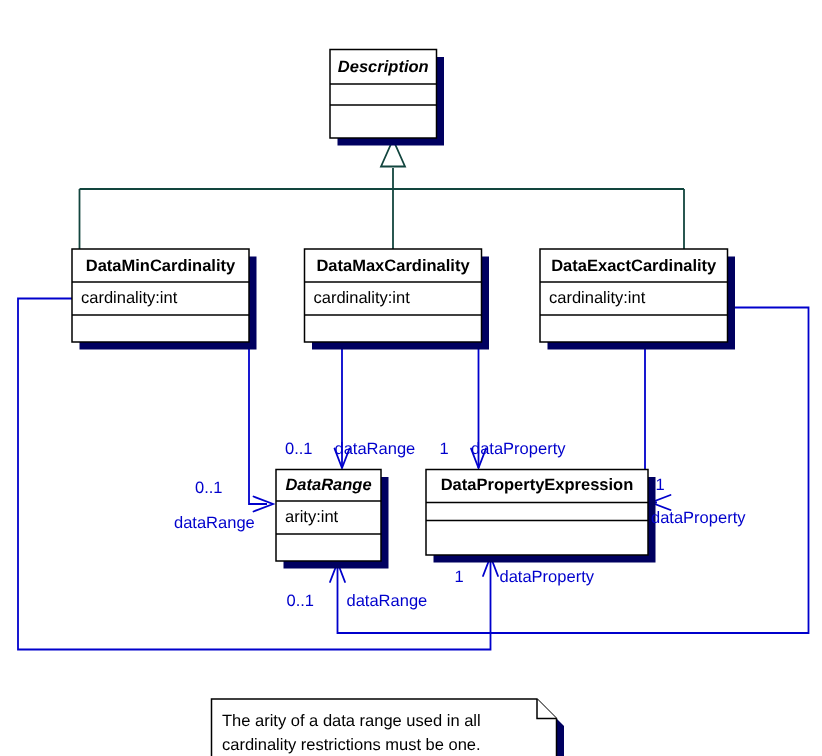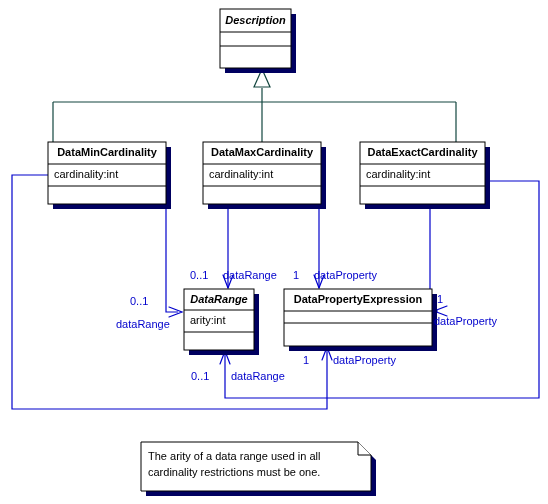--- a/index.html
+++ b/index.html
@@ -10,20 +10,21 @@
   body {
     width: 548px;
     height: 504px;
     font-family: "Liberation Sans", sans-serif;
     overflow: hidden;
   }
   #diagram-root {
     position: relative;
     width: 548px;
     height: 384px;
+    margin-top: 24px;
   }
   svg#uml-canvas {
     position: absolute;
     top: 0;
     left: 0;
     width: 548px;
     height: 504px;
     display: block;
   }
   .cls-shadow { fill: #000060; }

